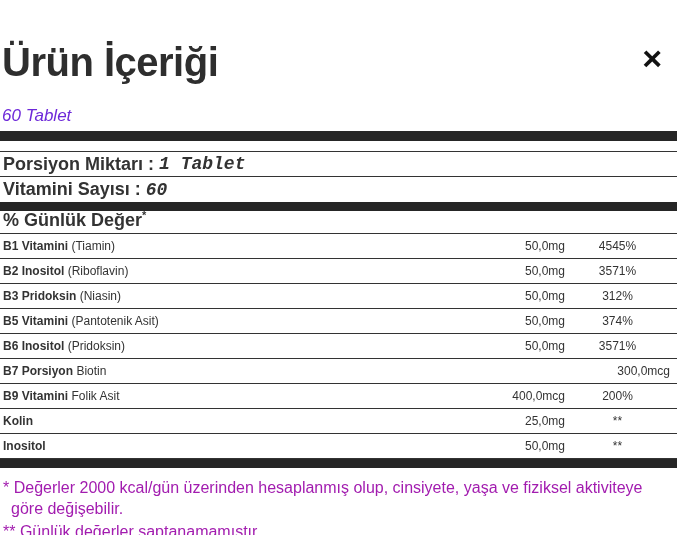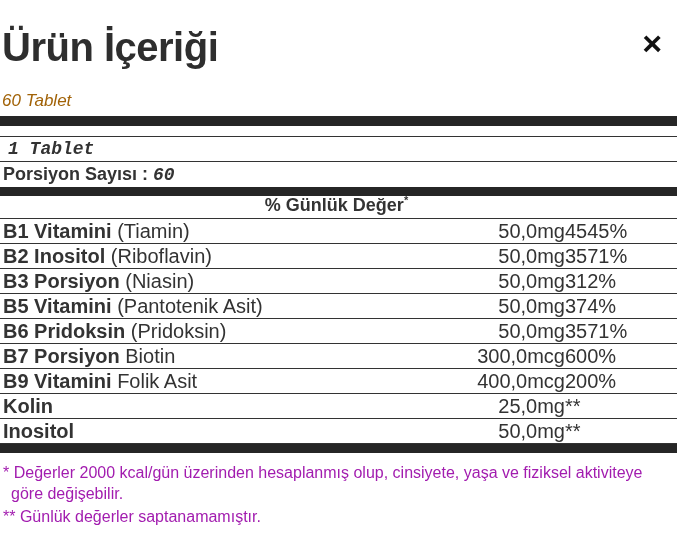--- a/index.html
+++ b/index.html
@@ -2,50 +2,50 @@
 <html><head>
 <meta charset="utf-8">
 <style>
   * { margin: 0; padding: 0; box-sizing: border-box; }
   html, body { background: #ffffff; }
   body {
     width: 677px; height: 535px; overflow: hidden;
     font-family: "Liberation Sans", "DejaVu Sans", sans-serif;
     color: #333333;
   }
-  .sheet { width: 677px; height: 432px; padding-top: 24px; background: #fff; }
+  .sheet { width: 677px; height: 432px; padding-top: 4px; background: #fff; margin-top: 35px; }
 
   
   .title-row { display: flex; justify-content: space-between; align-items: flex-start; padding: 0 15px 0 2px; }
   .title { font-size: 40px; font-weight: bold; color: #2e2e2e; line-height: 46px; letter-spacing: -0.5px; }
   .close { font-size: 34px; font-weight: bold; color: #111; line-height: 34px; margin-top: 2px; cursor: pointer; }
 
-  .subtitle { font-style: italic; font-size: 17px; color: #a16207; margin: 21px 0 0 2px; line-height: 20px; }
+  .subtitle { font-style: italic; font-size: 17px; color: #6d28d9; margin: 21px 0 0 2px; line-height: 20px; }
 
   .bar { width: 677px; background: #262626; }
   .bar-thick { height: 10px; margin-top: 5px; }
   .bar-mid { height: 9px; }
 
   
   .serving { margin-top: 10px; border-top: 1.5px solid #333; }
   .serving-row { height: 25px; display: flex; align-items: center; padding-left: 3px; font-size: 18px; font-weight: bold; }
   .serving-row:first-child { border-bottom: 1.5px solid #333; }
   .serving-value { font-style: italic; margin-left: 5px; font-family: Liberation Mono, monospace; }
 
   
-  .hrow { height: 23px; border-bottom: 1.5px solid #333; display: flex; justify-content: center; align-items: flex-end; padding: 0 7px 2px 3px; }
+  .hrow { height: 23px; border-bottom: 1.5px solid #333; display: flex; justify-content: flex-start; align-items: flex-end; padding: 0 7px 2px 3px; }
   .dv-head { font-size: 18px; font-weight: bold; }
   .dv-head sup { font-size: 11px; }
 
   
-  .nrow { height: 25px; display: flex; align-items: center; border-bottom: 1.5px solid #333; padding: 0 7px 0 3px; font-size: 20px; }
+  .nrow { height: 25px; display: flex; align-items: center; border-bottom: 1.5px solid #333; padding: 0 7px 0 3px; font-size: 12px; }
   .nname { flex: 1; white-space: nowrap; }
   .nname b { font-weight: bold; }
   .amt { width: 110px; text-align: right; }
-  .dv { width: 105px; text-align: left; }
+  .dv { width: 105px; text-align: center; }
 
   
   .footnotes { margin-top: 9px; padding: 0 14px 0 3px; color: #a21caf; font-size: 16px; line-height: 21px; }
   .fn { padding-left: 8px; text-indent: -8px; margin-bottom: 2px; }
 </style>
 </head>
 <body>
 
 <div class="sheet">
 
@@ -53,24 +53,25 @@
     <div class="title">Ürün İçeriği</div>
     <div class="close">×</div>
   </div>
 
   <div class="subtitle">60 Tablet</div>
 
   <div class="bar bar-thick"></div>
 
   <div class="serving">
     <div class="serving-row">
+      <span>Porsiyon Miktarı :</span>
       <span class="serving-value">1 Tablet</span>
     </div>
     <div class="serving-row">
-      <span>Porsiyon Sayısı :</span>
+      <span>Vitamini Sayısı :</span>
       <span class="serving-value">60</span>
     </div>
   </div>
 
   <div class="bar bar-mid"></div>
 
   <div class="hrow">
     <span class="dv-head"><span>% Günlük Değer</span><sup>*</sup></span>
   </div>
 
@@ -79,38 +80,37 @@
       <span class="nname"><b>B1 Vitamini</b> <span>(Tiamin)</span></span>
       <span class="amt">50,0mg</span>
       <span class="dv">4545%</span>
     </div>
     <div class="nrow">
       <span class="nname"><b>B2 Inositol</b> <span>(Riboflavin)</span></span>
       <span class="amt">50,0mg</span>
       <span class="dv">3571%</span>
     </div>
     <div class="nrow">
-      <span class="nname"><b>B3 Porsiyon</b> <span>(Niasin)</span></span>
+      <span class="nname"><b>B3 Pridoksin</b> <span>(Niasin)</span></span>
       <span class="amt">50,0mg</span>
       <span class="dv">312%</span>
     </div>
     <div class="nrow">
       <span class="nname"><b>B5 Vitamini</b> <span>(Pantotenik Asit)</span></span>
       <span class="amt">50,0mg</span>
       <span class="dv">374%</span>
     </div>
     <div class="nrow">
-      <span class="nname"><b>B6 Pridoksin</b> <span>(Pridoksin)</span></span>
+      <span class="nname"><b>B6 Inositol</b> <span>(Pridoksin)</span></span>
       <span class="amt">50,0mg</span>
       <span class="dv">3571%</span>
     </div>
     <div class="nrow">
       <span class="nname"><b>B7 Porsiyon</b> <span>Biotin</span></span>
       <span class="amt">300,0mcg</span>
-      <span class="dv">600%</span>
     </div>
     <div class="nrow">
       <span class="nname"><b>B9 Vitamini</b> <span>Folik Asit</span></span>
       <span class="amt">400,0mcg</span>
       <span class="dv">200%</span>
     </div>
     <div class="nrow">
       <span class="nname"><b>Kolin</b> <span></span></span>
       <span class="amt">25,0mg</span>
       <span class="dv">**</span>

